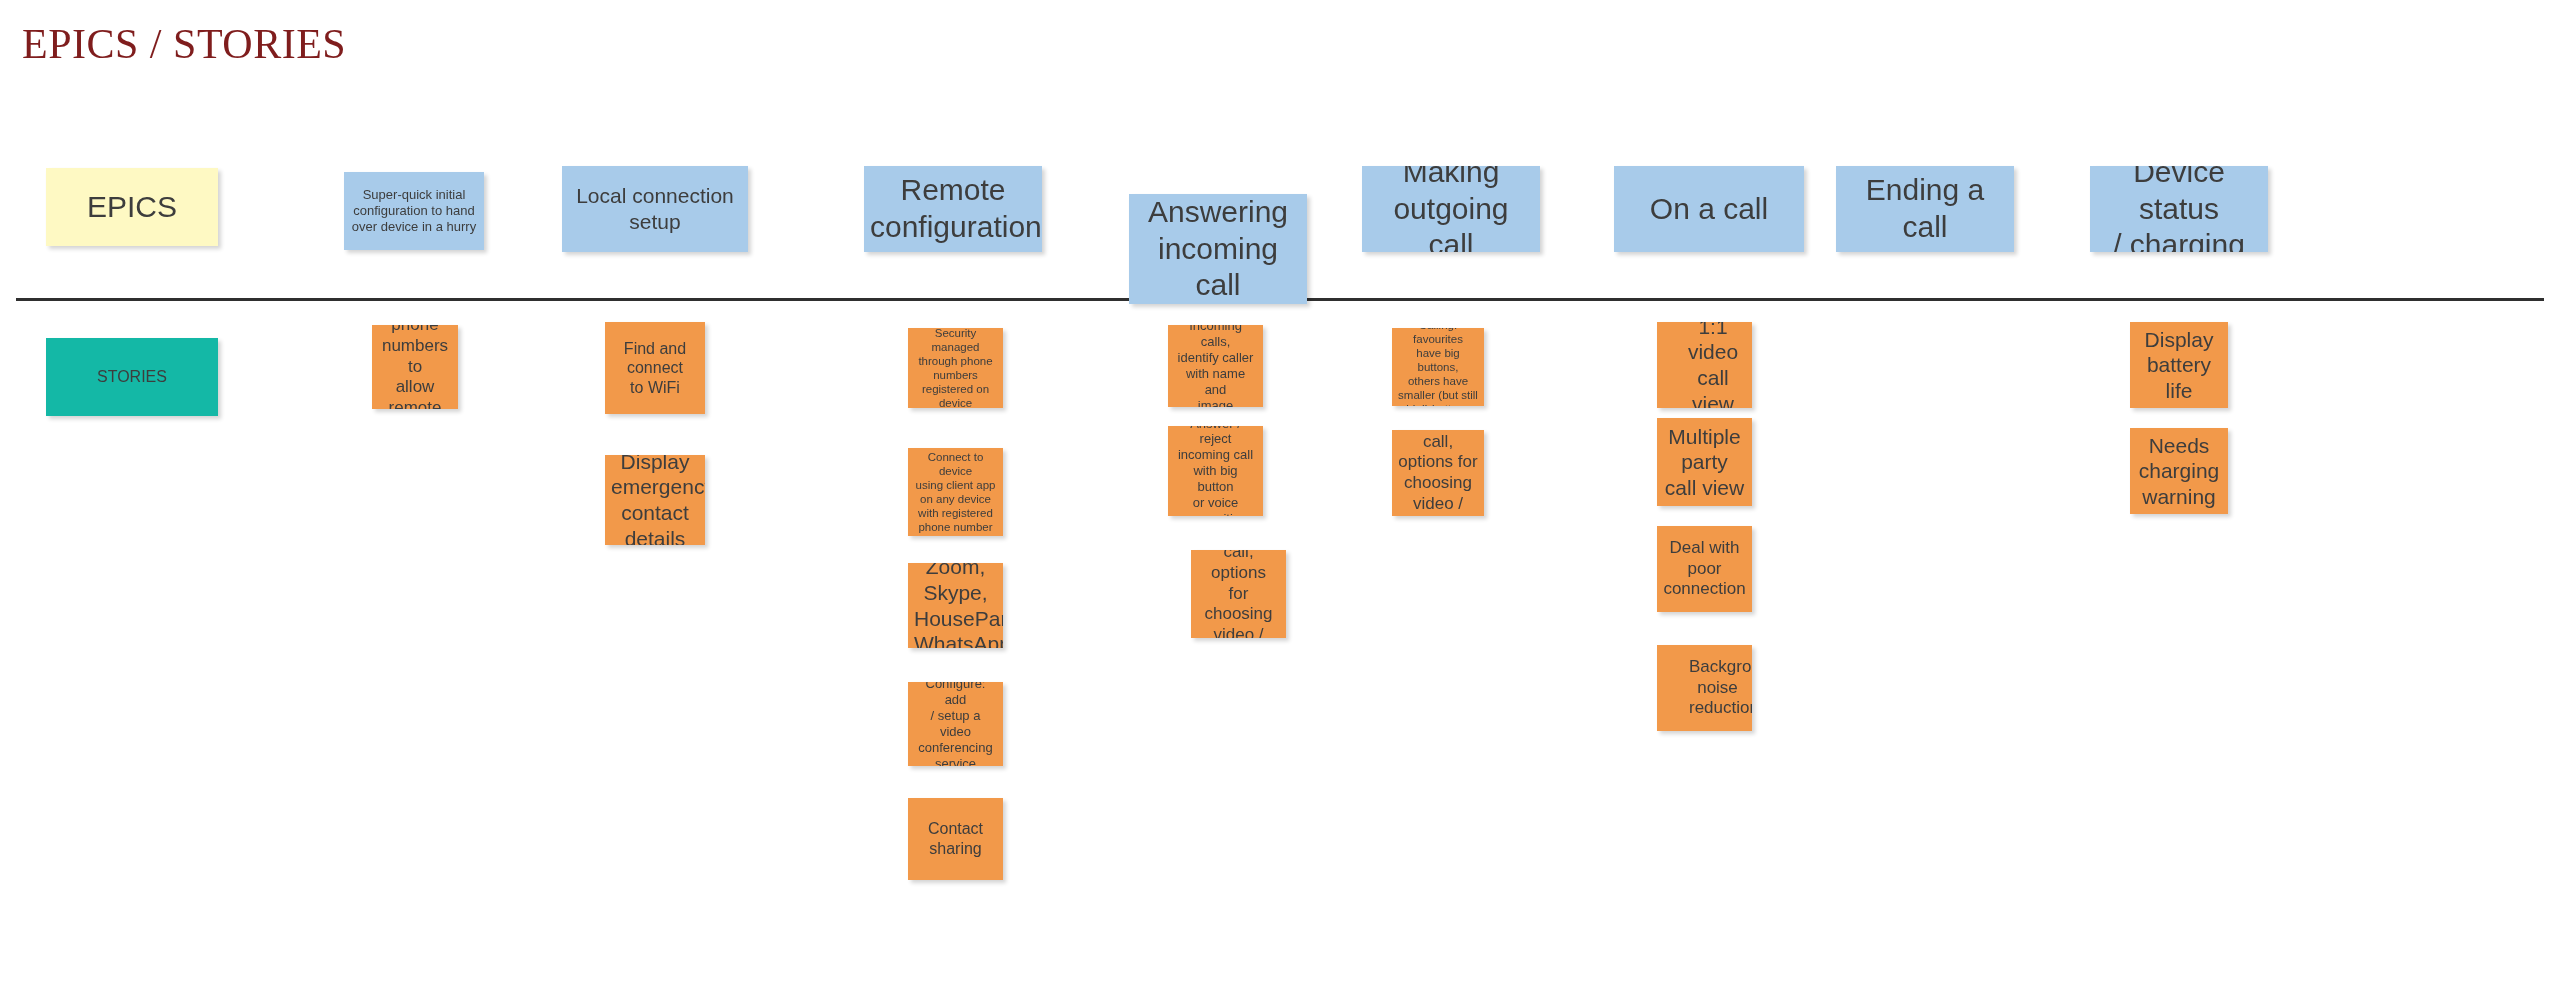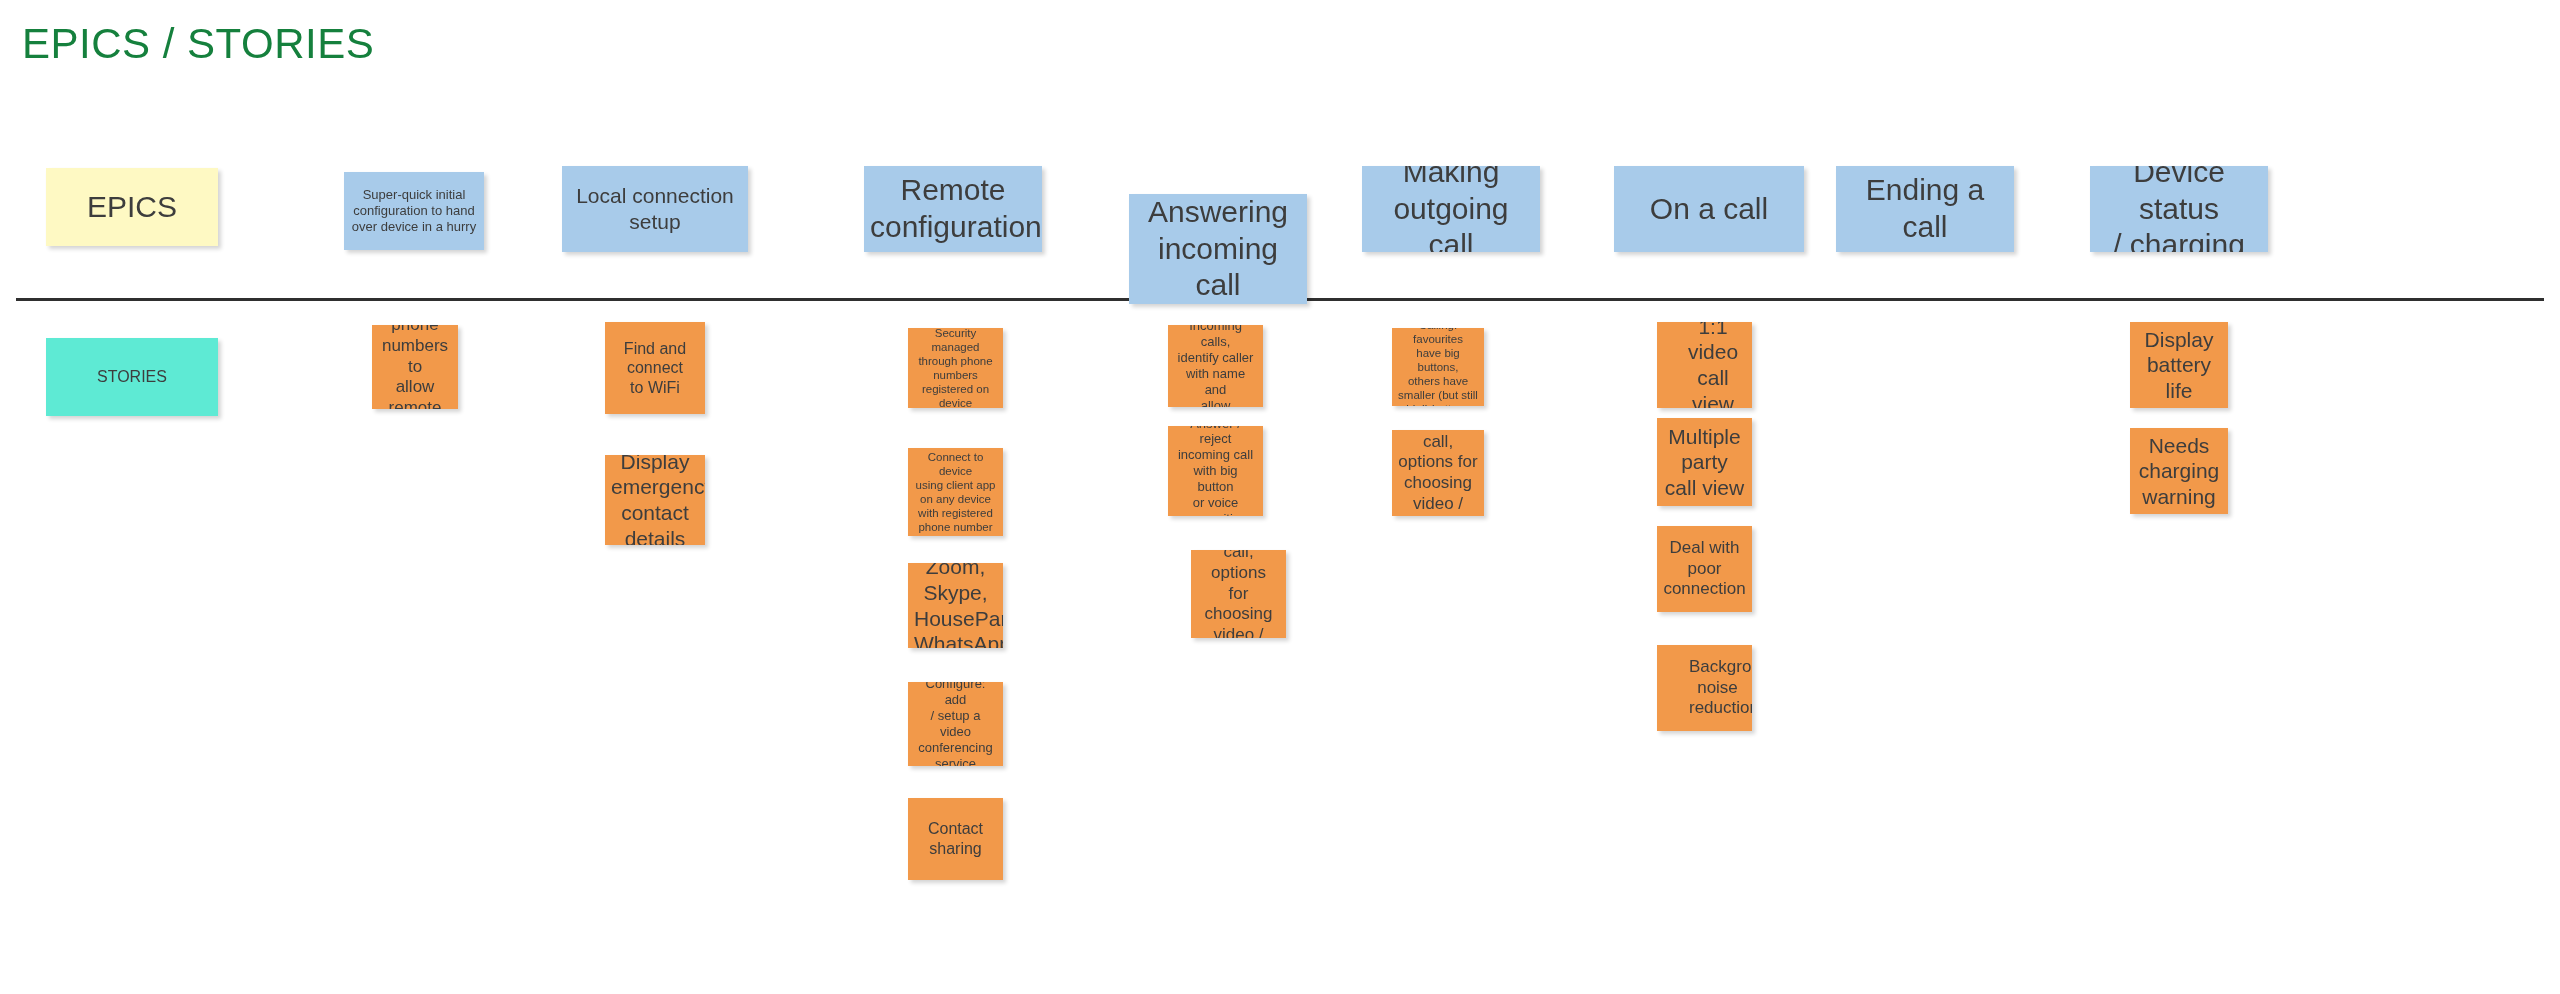--- a/index.html
+++ b/index.html
@@ -24,22 +24,23 @@
   }
 
   
   .page-title {
     position: absolute;
     left: 22px;
     top: 20px;
     font-size: 42px;
     font-weight: 400;
     letter-spacing: 0.5px;
-    color: #15803d;
+    color: #7f1d1d;
     white-space: nowrap;
+    font-family: Liberation Serif, serif;
   }
 
   
   .divider {
     position: absolute;
     left: 16px;
     top: 298px;
     width: 2528px;
     height: 0;
     border-top: 3px solid #2f2f2f;
@@ -60,21 +61,21 @@
     overflow: hidden;
   }
   .card span {
     display: block;
     width: 100%;
     white-space: pre-line;
   }
 
   .card.lane-epics   { background: #fef9c3; }
   .card.epic         { background: #a8cbea; }
-  .card.lane-stories { background: #5eead4; }
+  .card.lane-stories { background: #14b8a6; }
   .card.story        { background: #f2994a; }
 
   
   .fs-xl  { font-size: 30px; }
   .fs-lg  { font-size: 16px; }
   .fs-md  { font-size: 21px; }
   .fs-sm  { font-size: 17px; }
   .fs-xs  { font-size: 13px; }
   .fs-xxs { font-size: 11.5px; }
 </style>
@@ -168,21 +169,21 @@
 
   <div class="card epic fs-xl" style="left:1129px; top:166px; width:178px; height:110px;margin-top:28px;">
     <span>Answering
 incoming call</span>
   </div>
 
   <div class="card story fs-xs" style="left:1168px; top:325px; width:95px; height:82px;">
     <span>Incoming calls,
 identify caller
 with name and
-allow</span>
+image</span>
   </div>
 
   <div class="card story fs-xs" style="left:1168px; top:426px; width:95px; height:90px;">
     <span>Answer / reject
 incoming call
 with big button
 or voice
 recognition</span>
   </div>
 

